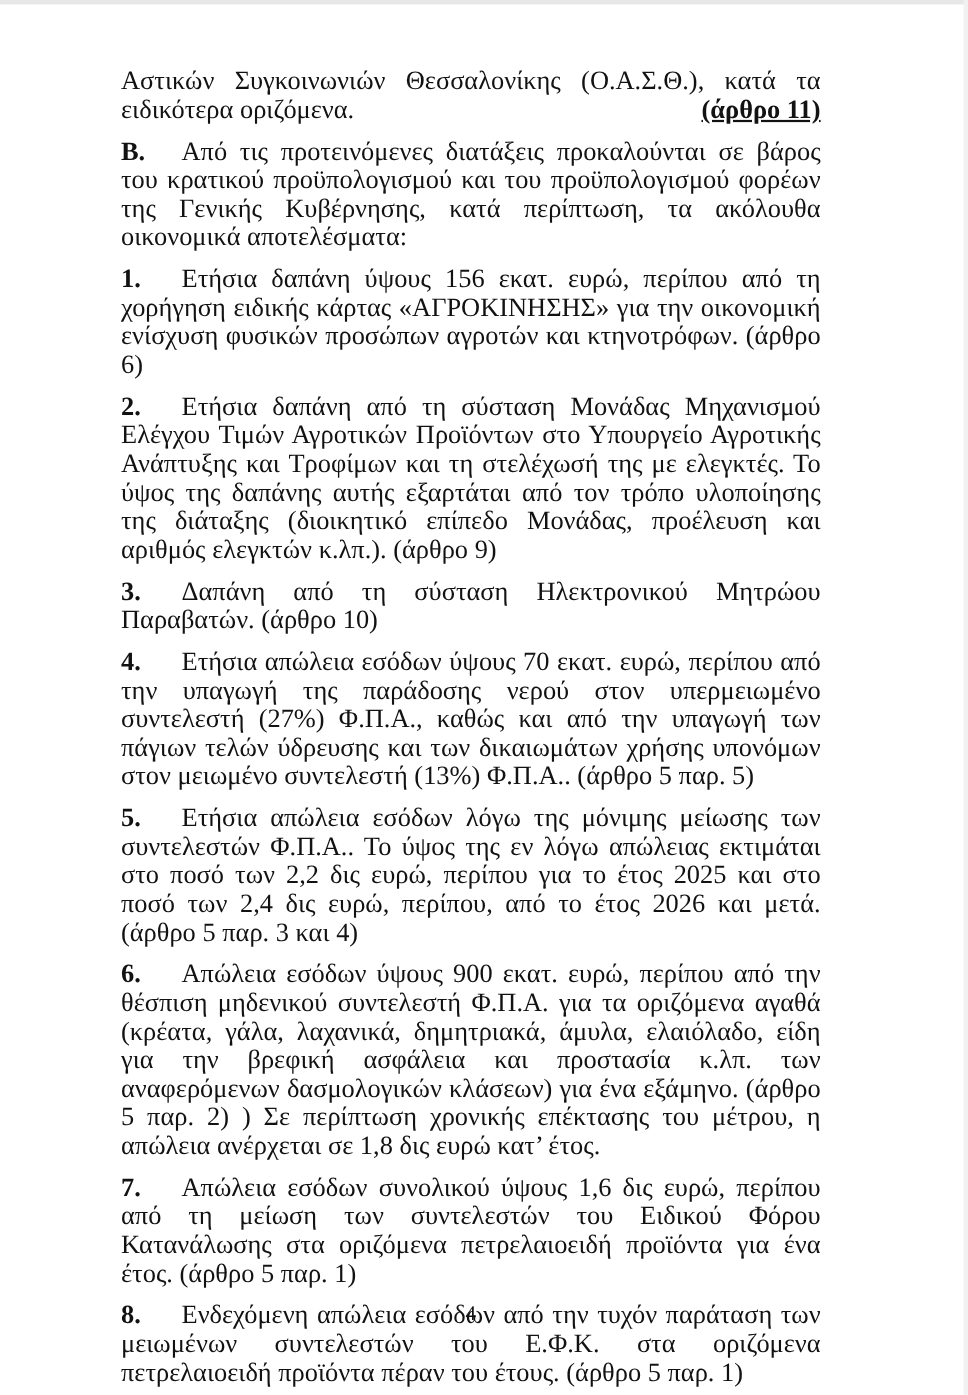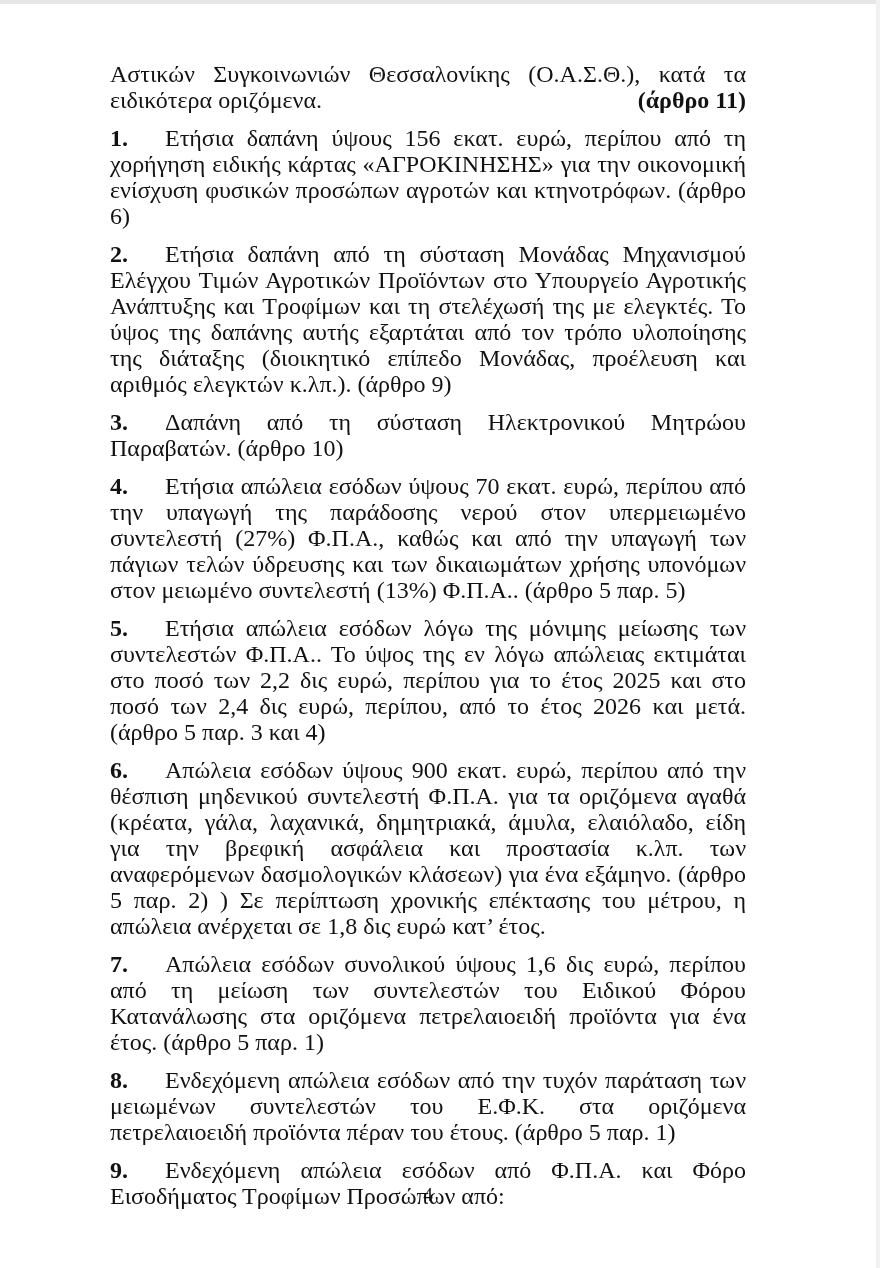--- a/index.html
+++ b/index.html
@@ -46,39 +46,41 @@
     display: inline-block;
     width: 55px;
     font-weight: bold;
   }
   p.para b.seg-bold {
     font-weight: normal;
   }
   p.para b.right-ref {
     float: right;
     font-weight: bold;
+    text-decoration: underline;
   }
   .page-number {
     position: absolute;
     top: 1183px;
     left: 110px;
     width: 636px;
     text-align: center;
     font-size: 19px;
     line-height: 24px;
   }
 </style>
 </head>
 <body>
 
 <div class="top-band"></div>
 <div class="right-band"></div>
 
 <div class="content" id="paragraphs">
     <p class="para"><span>Αστικών Συγκοινωνιών Θεσσαλονίκης (Ο.Α.Σ.Θ.), κατά τα ειδικότερα οριζόμενα.</span><b class="right-ref">(άρθρο 11)</b></p>
+    <p class="para"><b class="item-number">Β.</b><span>Από τις προτεινόμενες διατάξεις προκαλούνται σε βάρος του κρατικού προϋπολογισμού και του προϋπολογισμού φορέων της Γενικής Κυβέρνησης, κατά περίπτωση, τα ακόλουθα οικονομικά αποτελέσματα:</span></p>
     <p class="para"><b class="item-number">1.</b><span>Ετήσια δαπάνη ύψους </span><b class="seg-bold">156 εκατ. ευρώ</b><span>, περίπου από τη χορήγηση ειδικής κάρτας «ΑΓΡΟΚΙΝΗΣΗΣ» για την οικονομική ενίσχυση φυσικών προσώπων αγροτών και κτηνοτρόφων. </span><b class="seg-bold">(άρθρο 6)</b></p>
     <p class="para"><b class="item-number">2.</b><span>Ετήσια δαπάνη από τη σύσταση Μονάδας Μηχανισμού Ελέγχου Τιμών Αγροτικών Προϊόντων στο Υπουργείο Αγροτικής Ανάπτυξης και Τροφίμων και τη στελέχωσή της με ελεγκτές. Το ύψος της δαπάνης αυτής εξαρτάται από τον τρόπο υλοποίησης της διάταξης (διοικητικό επίπεδο Μονάδας, προέλευση και αριθμός ελεγκτών κ.λπ.). </span><b class="seg-bold">(άρθρο 9)</b></p>
     <p class="para"><b class="item-number">3.</b><span>Δαπάνη από τη σύσταση Ηλεκτρονικού Μητρώου Παραβατών. </span><b class="seg-bold">(άρθρο 10)</b></p>
     <p class="para"><b class="item-number">4.</b><span>Ετήσια απώλεια εσόδων ύψους </span><b class="seg-bold">70 εκατ. ευρώ,</b><span> περίπου από την υπαγωγή της παράδοσης νερού στον υπερμειωμένο συντελεστή (27%) Φ.Π.Α., καθώς και από την υπαγωγή των πάγιων τελών ύδρευσης και των δικαιωμάτων χρήσης υπονόμων στον μειωμένο συντελεστή (13%) Φ.Π.Α.. </span><b class="seg-bold">(άρθρο 5 παρ. 5)</b></p>
     <p class="para"><b class="item-number">5.</b><span>Ετήσια απώλεια εσόδων λόγω της μόνιμης μείωσης των συντελεστών Φ.Π.Α.. Το ύψος της εν λόγω απώλειας εκτιμάται στο ποσό των </span><b class="seg-bold">2,2 δις ευρώ,</b><span> περίπου για το έτος 2025 και στο ποσό των </span><b class="seg-bold">2,4 δις ευρώ,</b><span> περίπου, από το έτος 2026 και μετά. </span><b class="seg-bold">(άρθρο 5 παρ. 3 και 4)</b></p>
     <p class="para"><b class="item-number">6.</b><span>Απώλεια εσόδων ύψους </span><b class="seg-bold">900 εκατ. ευρώ,</b><span> περίπου από την θέσπιση μηδενικού συντελεστή Φ.Π.Α. για τα οριζόμενα αγαθά (κρέατα, γάλα, λαχανικά, δημητριακά, άμυλα, ελαιόλαδο, είδη για την βρεφική ασφάλεια και προστασία κ.λπ. των αναφερόμενων δασμολογικών κλάσεων) για ένα εξάμηνο. </span><b class="seg-bold">(άρθρο 5 παρ. 2) )</b><span> Σε περίπτωση χρονικής επέκτασης του μέτρου, η απώλεια ανέρχεται σε </span><b class="seg-bold">1,8 δις ευρώ</b><span> κατ’ έτος.</span></p>
     <p class="para"><b class="item-number">7.</b><span>Απώλεια εσόδων συνολικού ύψους </span><b class="seg-bold">1,6 δις ευρώ,</b><span> περίπου από τη μείωση των συντελεστών του Ειδικού Φόρου Κατανάλωσης στα οριζόμενα πετρελαιοειδή προϊόντα για ένα έτος. </span><b class="seg-bold">(άρθρο 5 παρ. 1)</b></p>
     <p class="para"><b class="item-number">8.</b><span>Ενδεχόμενη απώλεια εσόδων από την τυχόν παράταση των μειωμένων συντελεστών του Ε.Φ.Κ. στα οριζόμενα πετρελαιοειδή προϊόντα πέραν του έτους. </span><b class="seg-bold">(άρθρο 5 παρ. 1)</b></p>
     <p class="para"><b class="item-number">9.</b><span>Ενδεχόμενη απώλεια εσόδων από Φ.Π.Α. και Φόρο Εισοδήματος Τροφίμων Προσώπων από:</span></p>
   </div>

